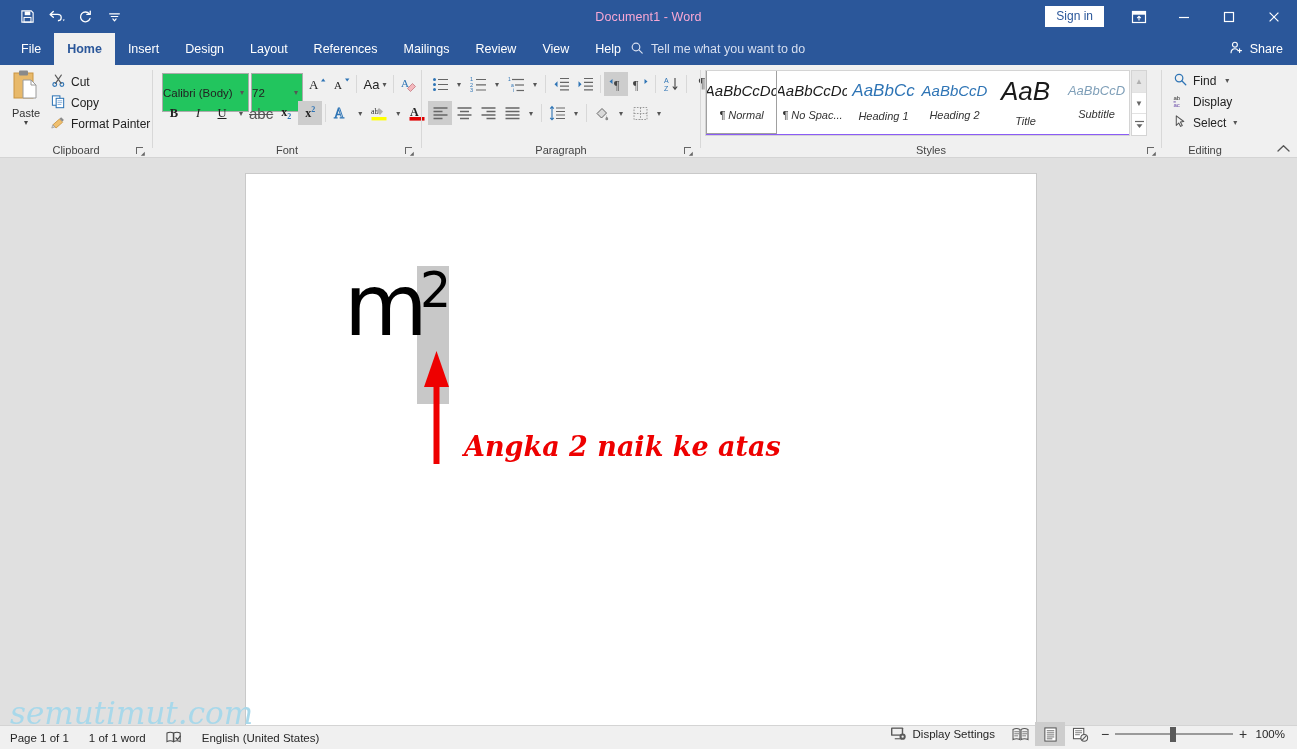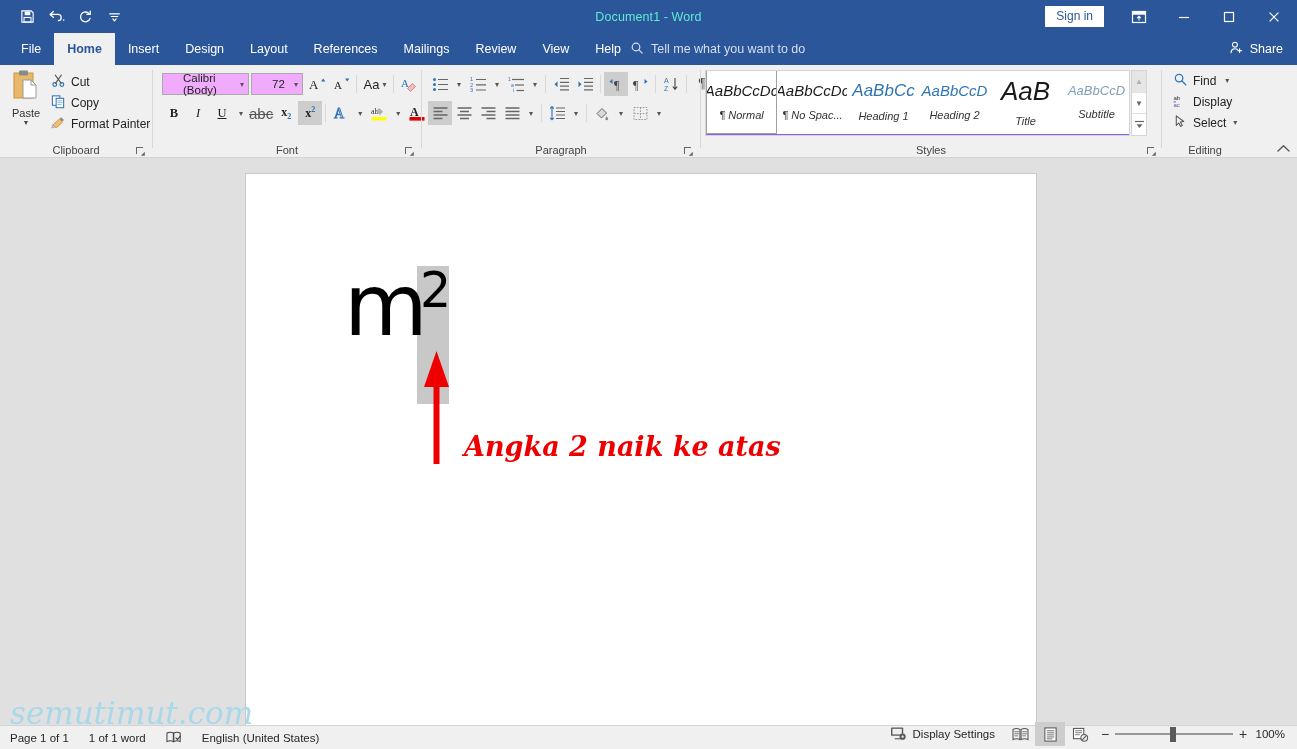--- a/index.html
+++ b/index.html
@@ -18,21 +18,21 @@
   }
   .qat { position: absolute; left: 14px; top: 0; height: 33px; display: flex; align-items: center; gap: 3px; }
   .qat-btn {
     width: 26px; height: 24px; display: flex; align-items: center; justify-content: center;
     color: #fff; cursor: pointer;
   }
   .qat-btn svg { display: block; }
   .win-title {
     position: absolute; left: 0; top: 0; width: 1297px; height: 33px;
     display: flex; align-items: center; justify-content: center;
-    font-size: 12.5px; color: #5eead4; letter-spacing: .1px;
+    font-size: 12.5px; color: #f9a8d4; letter-spacing: .1px;
   }
   .title-right { position: absolute; right: 0; top: 0; height: 33px; display: flex; align-items: center; }
   .signin-btn {
     background: #ffffff; color: #2b579a; font-size: 12px;
     padding: 4px 11px 5px; margin-right: 12px; cursor: pointer; line-height: 1;
   }
   .tb-icon {
     width: 45px; height: 33px; display: flex; align-items: center; justify-content: center;
     cursor: pointer; color: #fff;
   }
@@ -82,23 +82,23 @@
   }
   .paste-lbl { margin-top: 2px; }
   .paste-caret { font-size: 8px; line-height: 6px; margin-top: 1px; color: #444; }
   .cmd {
     display: flex; align-items: center; gap: 5px; height: 21px;
     font-size: 12px; color: #222; padding: 0 5px 0 3px; cursor: pointer; white-space: nowrap;
   }
 
   
   .combo {
-    height: 22px; border: 1px solid #ababab; background: #f0abfc;
+    height: 39px; border: 1px solid #ababab; background: #22c55e;
     display: flex; align-items: center; font-size: 11.5px; color: #222;
-    padding-left: 20px; cursor: pointer; position: relative;
+    padding-left: 0; cursor: pointer; position: relative;
   }
   .combo .carr { position: absolute; right: 4px; font-size: 8px; color: #555; }
   .ibtn {
     height: 24px; min-width: 24px; display: flex; align-items: center; justify-content: center;
     cursor: pointer; font-size: 12.5px; color: #222; border: 1px solid transparent;
   }
   .ibtn.on { background: #cdcdcd; }
   .ibtn.dd { min-width: 14px; padding: 0 2px; }
   .vsep { width: 1px; height: 18px; background: #d8d8d8; margin: 0 3px; }
 

